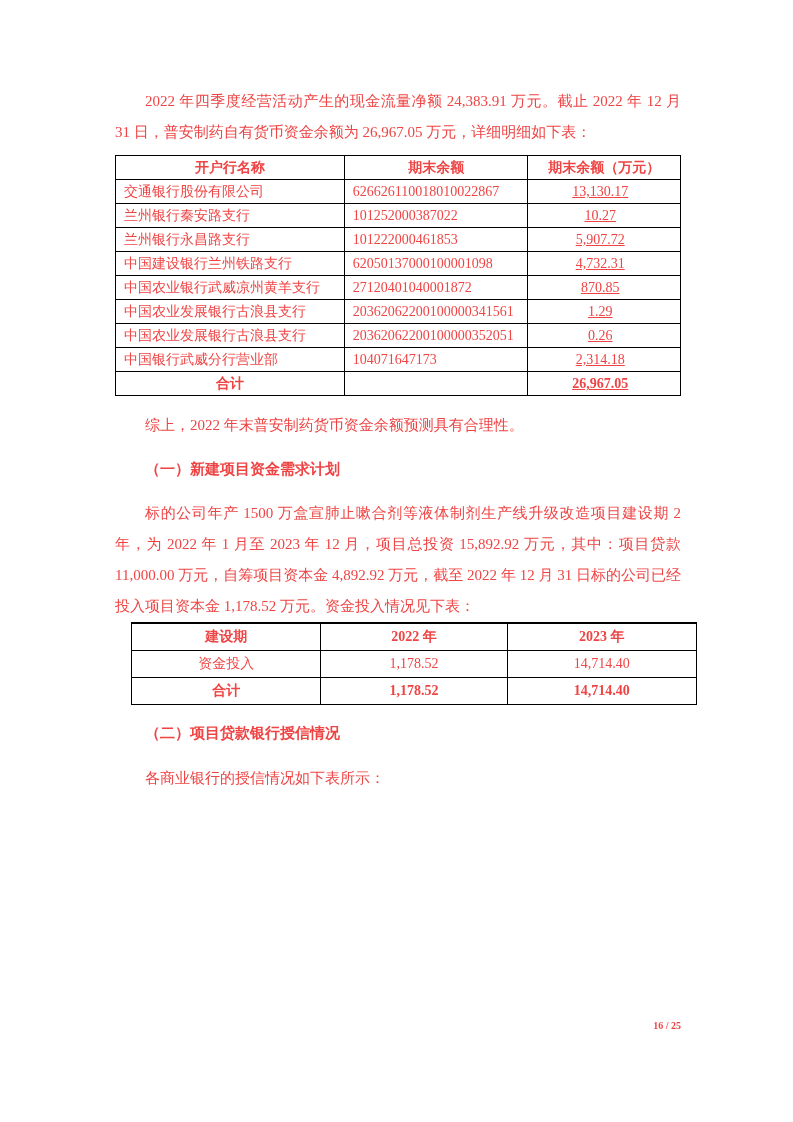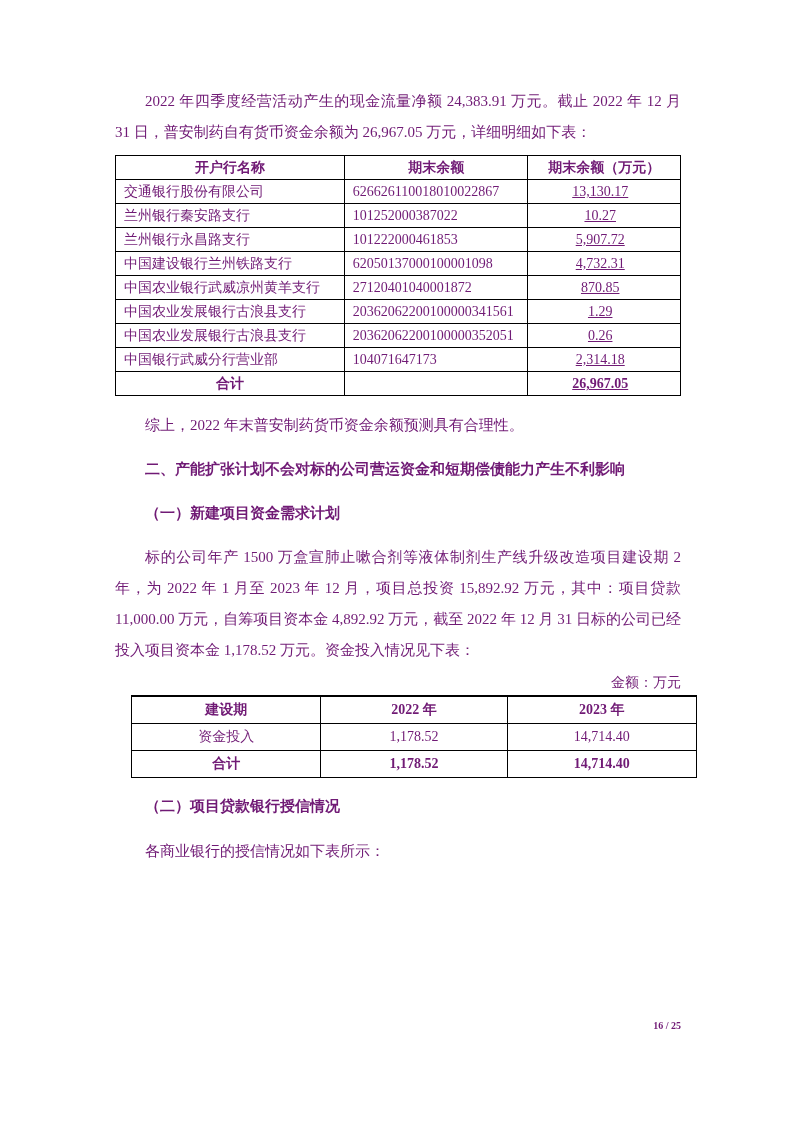--- a/index.html
+++ b/index.html
@@ -9,21 +9,21 @@
   }
   .page {
     width: 793px;
     height: 1122px;
     box-sizing: border-box;
     padding: 86px 112px 0 115px;
     position: relative;
     background: #fff;
     outline: 1px solid #e8e8e8;
     font-family: "Liberation Serif", "DejaVu Serif", serif;
-    color: #701a75;
+    color: #ef4444;
   }
   .para {
     font-size: 15px;
     line-height: 31px;
     text-indent: 2em;
     text-align: justify;
     margin: 0;
   }
   .heading {
     font-size: 15px;
@@ -145,27 +145,25 @@
       <tr class="total">
         <td class="name">合计</td>
         <td class="acct"></td>
         <td class="amt">26,967.05</td>
       </tr>
     </tbody>
   </table>
 
   <p class="para spaced-top">综上，2022 年末普安制药货币资金余额预测具有合理性。</p>
 
-  <h3 class="heading">二、产能扩张计划不会对标的公司营运资金和短期偿债能力产生不利影响</h3>
 
   <h4 class="heading">（一）新建项目资金需求计划</h4>
 
   <p class="para">标的公司年产 1500 万盒宣肺止嗽合剂等液体制剂生产线升级改造项目建设期 2 年，为 2022 年 1 月至 2023 年 12 月，项目总投资 15,892.92 万元，其中：项目贷款 11,000.00 万元，自筹项目资本金 4,892.92 万元，截至 2022 年 12 月 31 日标的公司已经投入项目资本金 1,178.52 万元。资金投入情况见下表：</p>
 
-  <div class="unit-note">金额：万元</div>
 
   <table class="inv-table">
     <colgroup>
         <col class="i1">
         <col class="i2">
         <col class="i3">
       </colgroup>
     <thead>
       <tr>
         <th>建设期</th>

